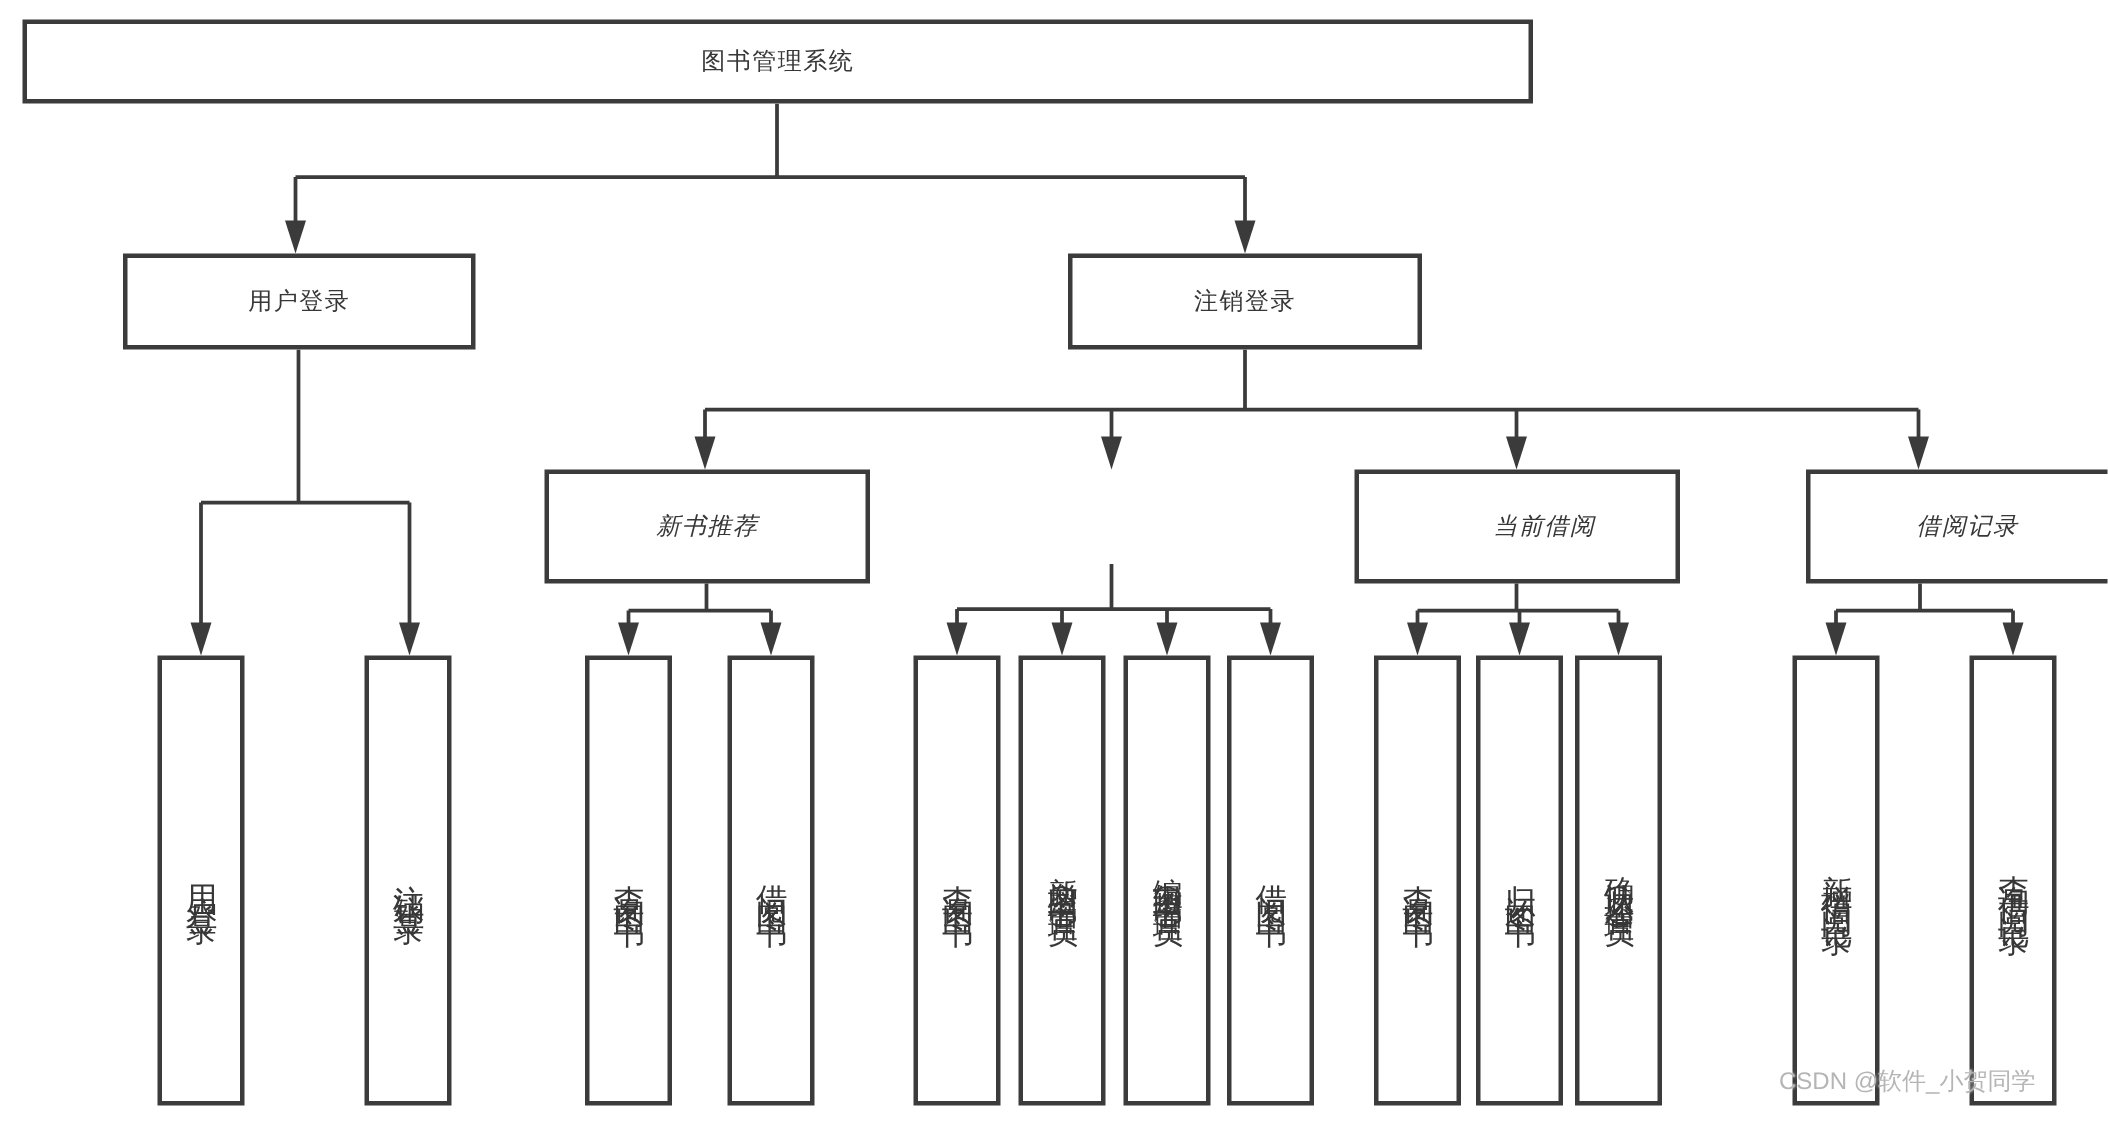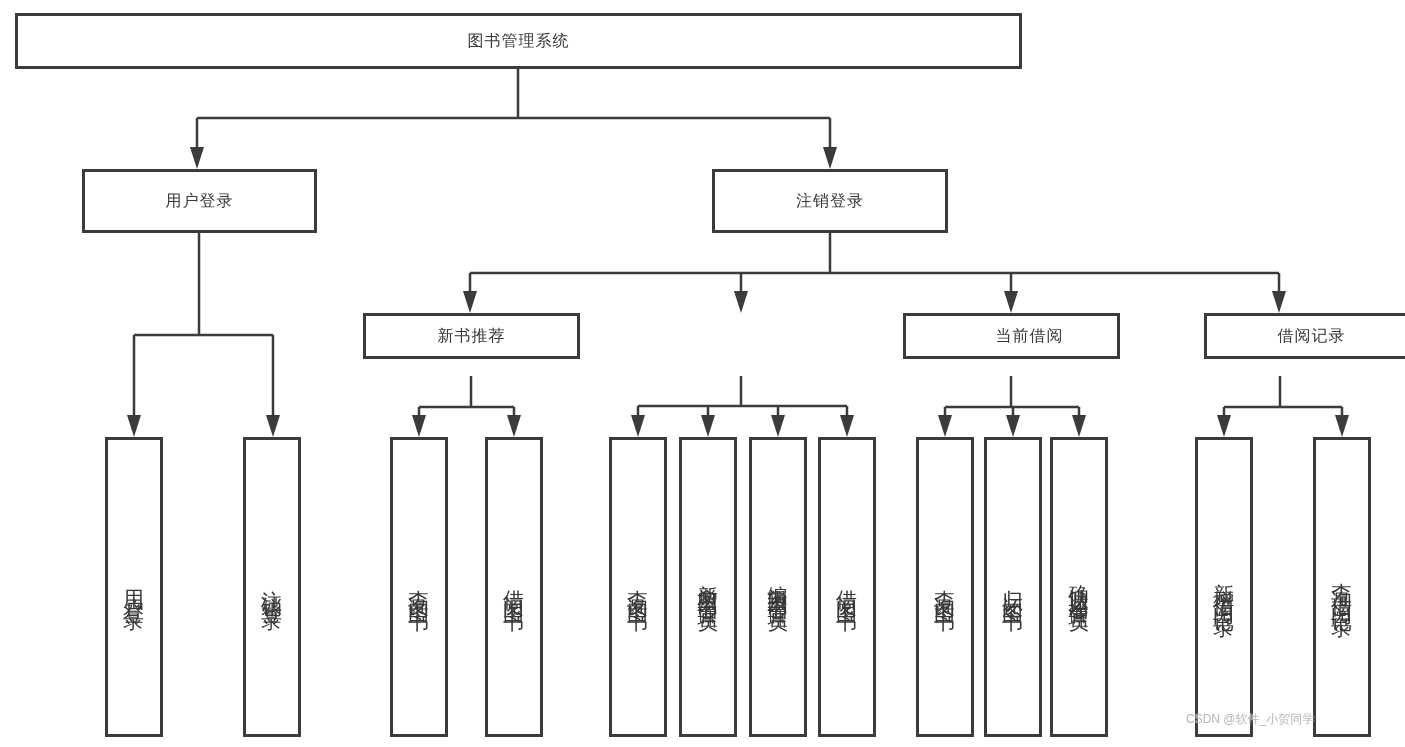--- a/index.html
+++ b/index.html
@@ -32,21 +32,21 @@
     background: var(--background);
     display: flex;
     align-items: center;
     justify-content: center;
     color: var(--text);
   }
   .node.h { font-size: 16px; letter-spacing: 1px; text-align: center; }
   .node.root  { left: 15px;  top: 13px;  width: 1007px; height: 56px; }
   .node.lvl2a { left: 82px;  top: 169px; width: 235px;  height: 64px; }
   .node.lvl2b { left: 712px; top: 169px; width: 236px;  height: 64px; }
-  .node.lvl3  { top: 313px;  height: 46px; }
+  .node.lvl3  { top: 313px;  height: 76px; font-style: italic; }
   .node.l3-1  { left: 363px;  width: 217px; }
   .node.l3-2  { left: 633px;  width: 217px; }
   .node.l3-3  { left: 903px;  width: 217px; padding-left: 36px; }
   .node.l3-4  { left: 1172px; width: 215px; margin-left: 32px; }
   .node.leaf {
     top: 437px;
     width: 58px;
     height: 300px;
     writing-mode: vertical-rl;
     text-orientation: upright;
@@ -66,21 +66,21 @@
   .lf8  { left: 818px; }
   .lf9  { left: 916px; }
   .lf10 { left: 984px; }
   .lf11 { left: 1050px; }
   .lf12 { left: 1195px; }
   .lf13 { left: 1313px; }
   .watermark {
     position: absolute;
     left: 1186px;
     top: 711px;
-    font-size: 12px;
+    font-size: 16px;
     color: var(--watermark);
     text-shadow: 0 0 2px #ffffff;
     white-space: nowrap;
   }
 </style>
 </head>
 <body>
 
 <div class="canvas">
 

